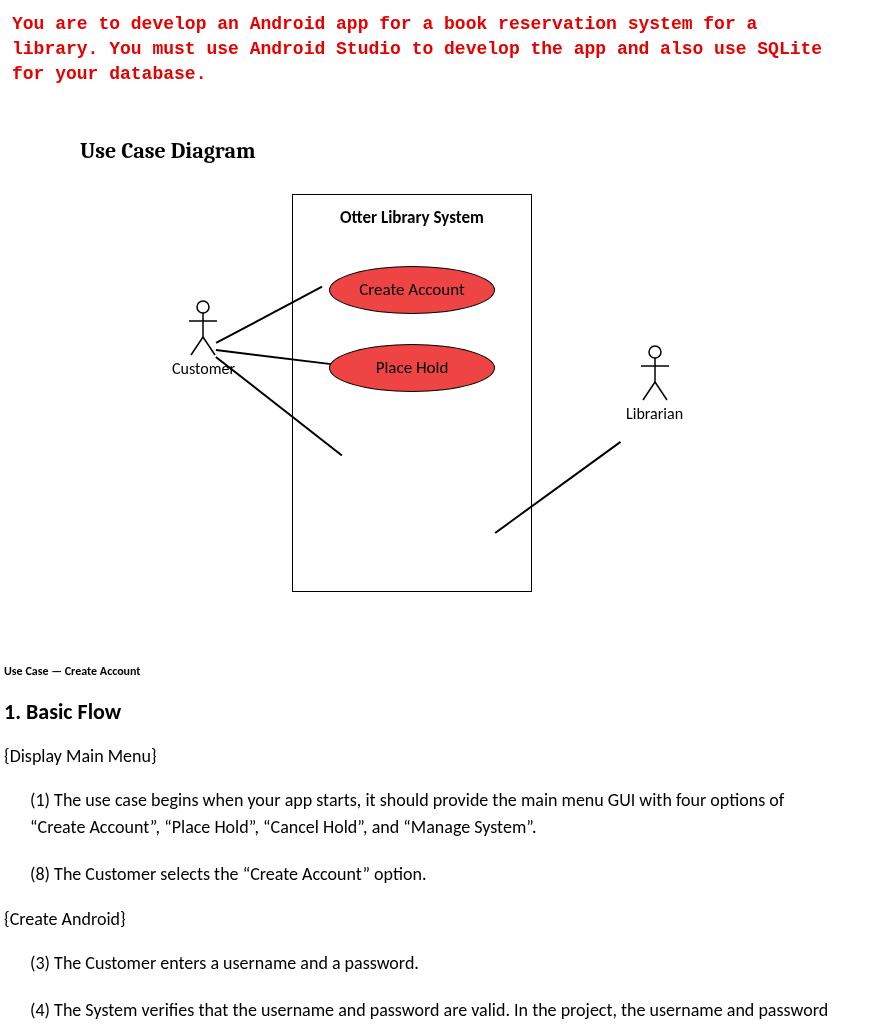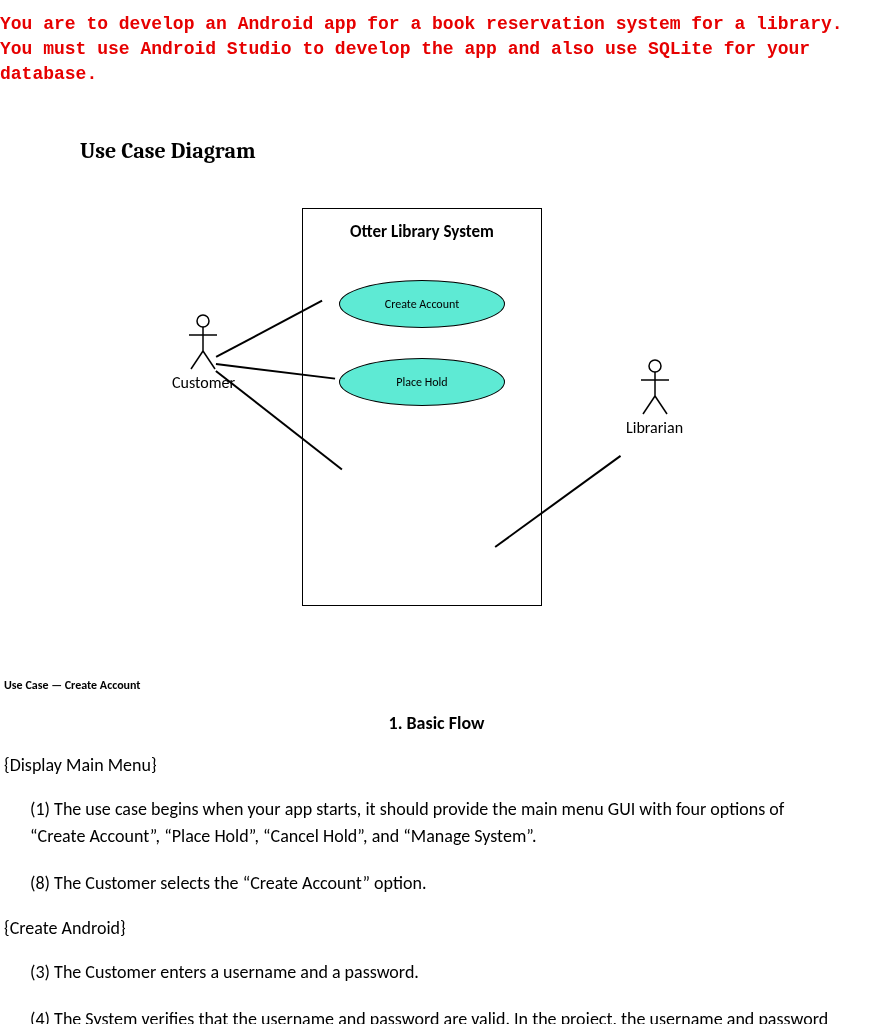--- a/index.html
+++ b/index.html
@@ -10,62 +10,61 @@
       background: #fff;
       width: 869px;
       padding: 12px 0 30px 0;
     }
     .instruction {
       font-family: "Courier New", monospace;
       font-weight: bold;
       color: #e60000;
       font-size: 18px;
       line-height: 1.4;
-      padding: 0 20px 20px 0;
+      padding: 0 20px 20px 12px;
     }
     .diagram-title {
       font-family: Cambria, Georgia, serif;
       font-weight: bold;
       font-size: 22px;
       padding-left: 80px;
       margin-top: 30px;
-      margin-bottom: 44px;
+      margin-bottom: 30px;
     }
     .diagram-area {
       width: 100%;
       height: 430px;
       position: relative;
       margin-bottom: 40px;
     }
     .system-box {
       position: absolute;
       left: 292px;
       top: 0;
       width: 240px;
       height: 398px;
       border: 1.5px solid #000;
       text-align: center;
-      margin-left: 10px;
     }
     .system-title {
       font-weight: bold;
       font-size: 17px;
       padding: 12px 0 8px 0;
     }
     .usecase {
       width: 166px;
       height: 48px;
       border: 1.5px solid #000;
       border-radius: 50%;
       margin: 30px auto 0 auto;
       display: flex;
       align-items: center;
       justify-content: center;
-      font-size: 12px;
-      background: #5eead4;
+      font-size: 17px;
+      background: #ef4444;
     }
     .actor {
       position: absolute;
       text-align: right;
       font-size: 16px;
     }
     .actor svg { display: block; margin: 0 auto; }
     .connector {
       position: absolute;
       background: #000;
@@ -73,23 +72,22 @@
       transform-origin: left center;
       z-index: -1;
     }
     .usecase-heading {
       font-weight: bold;
       font-size: 12px;
       padding: 0 0 20px 4px;
     }
     .section-heading {
       font-weight: bold;
-      font-size: 18px;
+      font-size: 22px;
       padding: 0 0 20px 4px;
-      text-align: center;
     }
     .brace { padding: 0 0 20px 4px; font-size: 18px; }
     .step {
       padding: 0 40px 20px 30px;
       font-size: 18px;
       line-height: 1.5;
     }
   </style>
 </head>
 <body>

